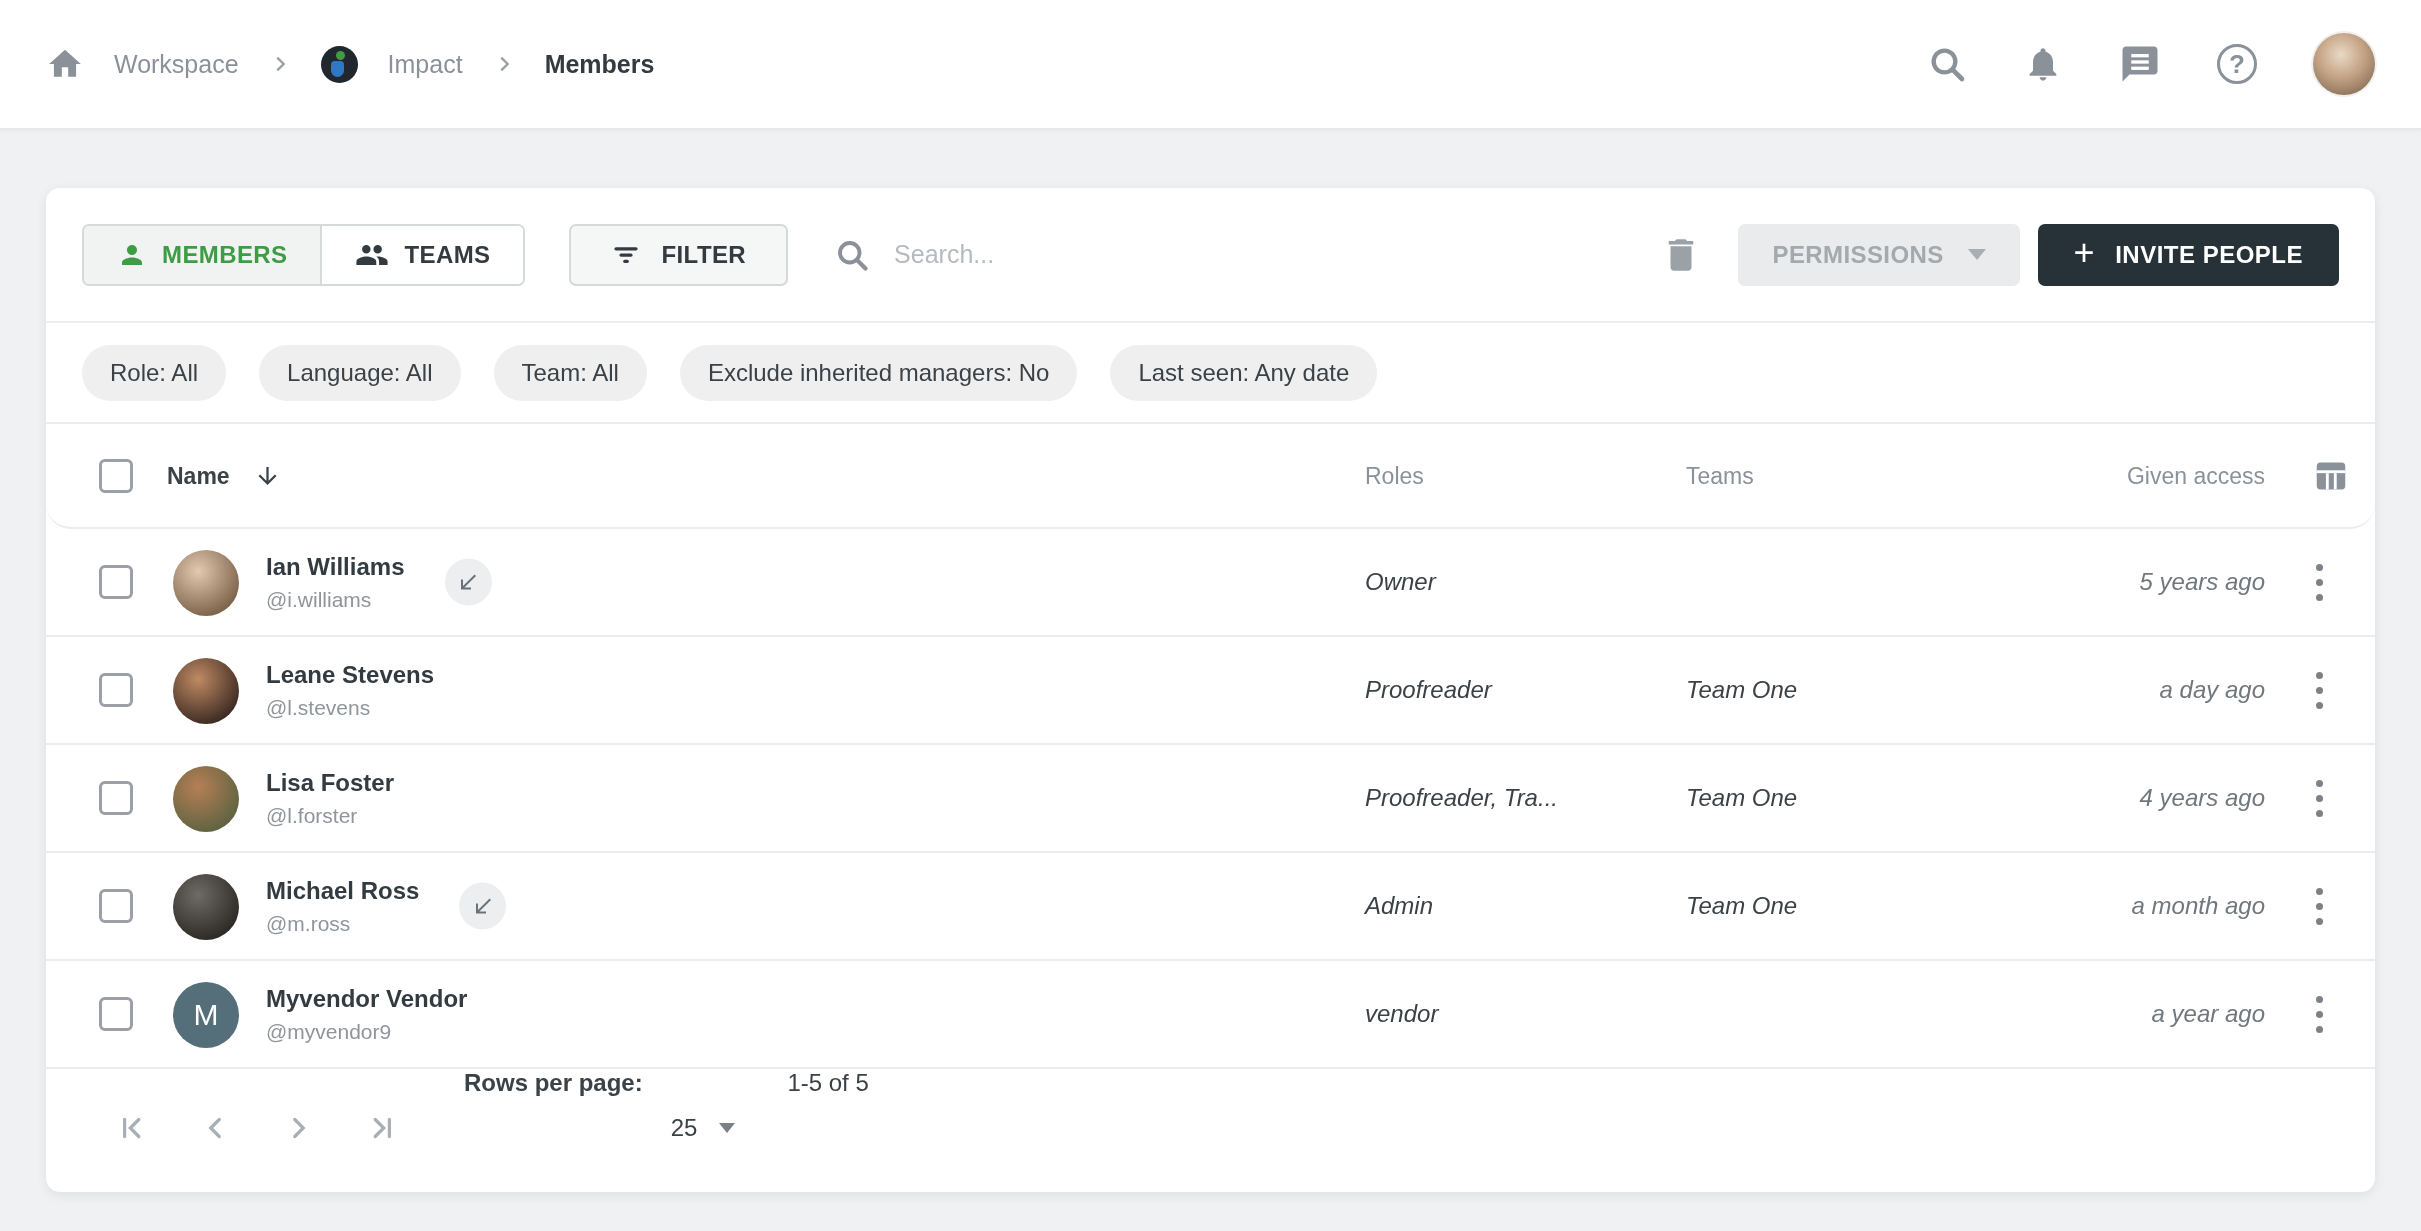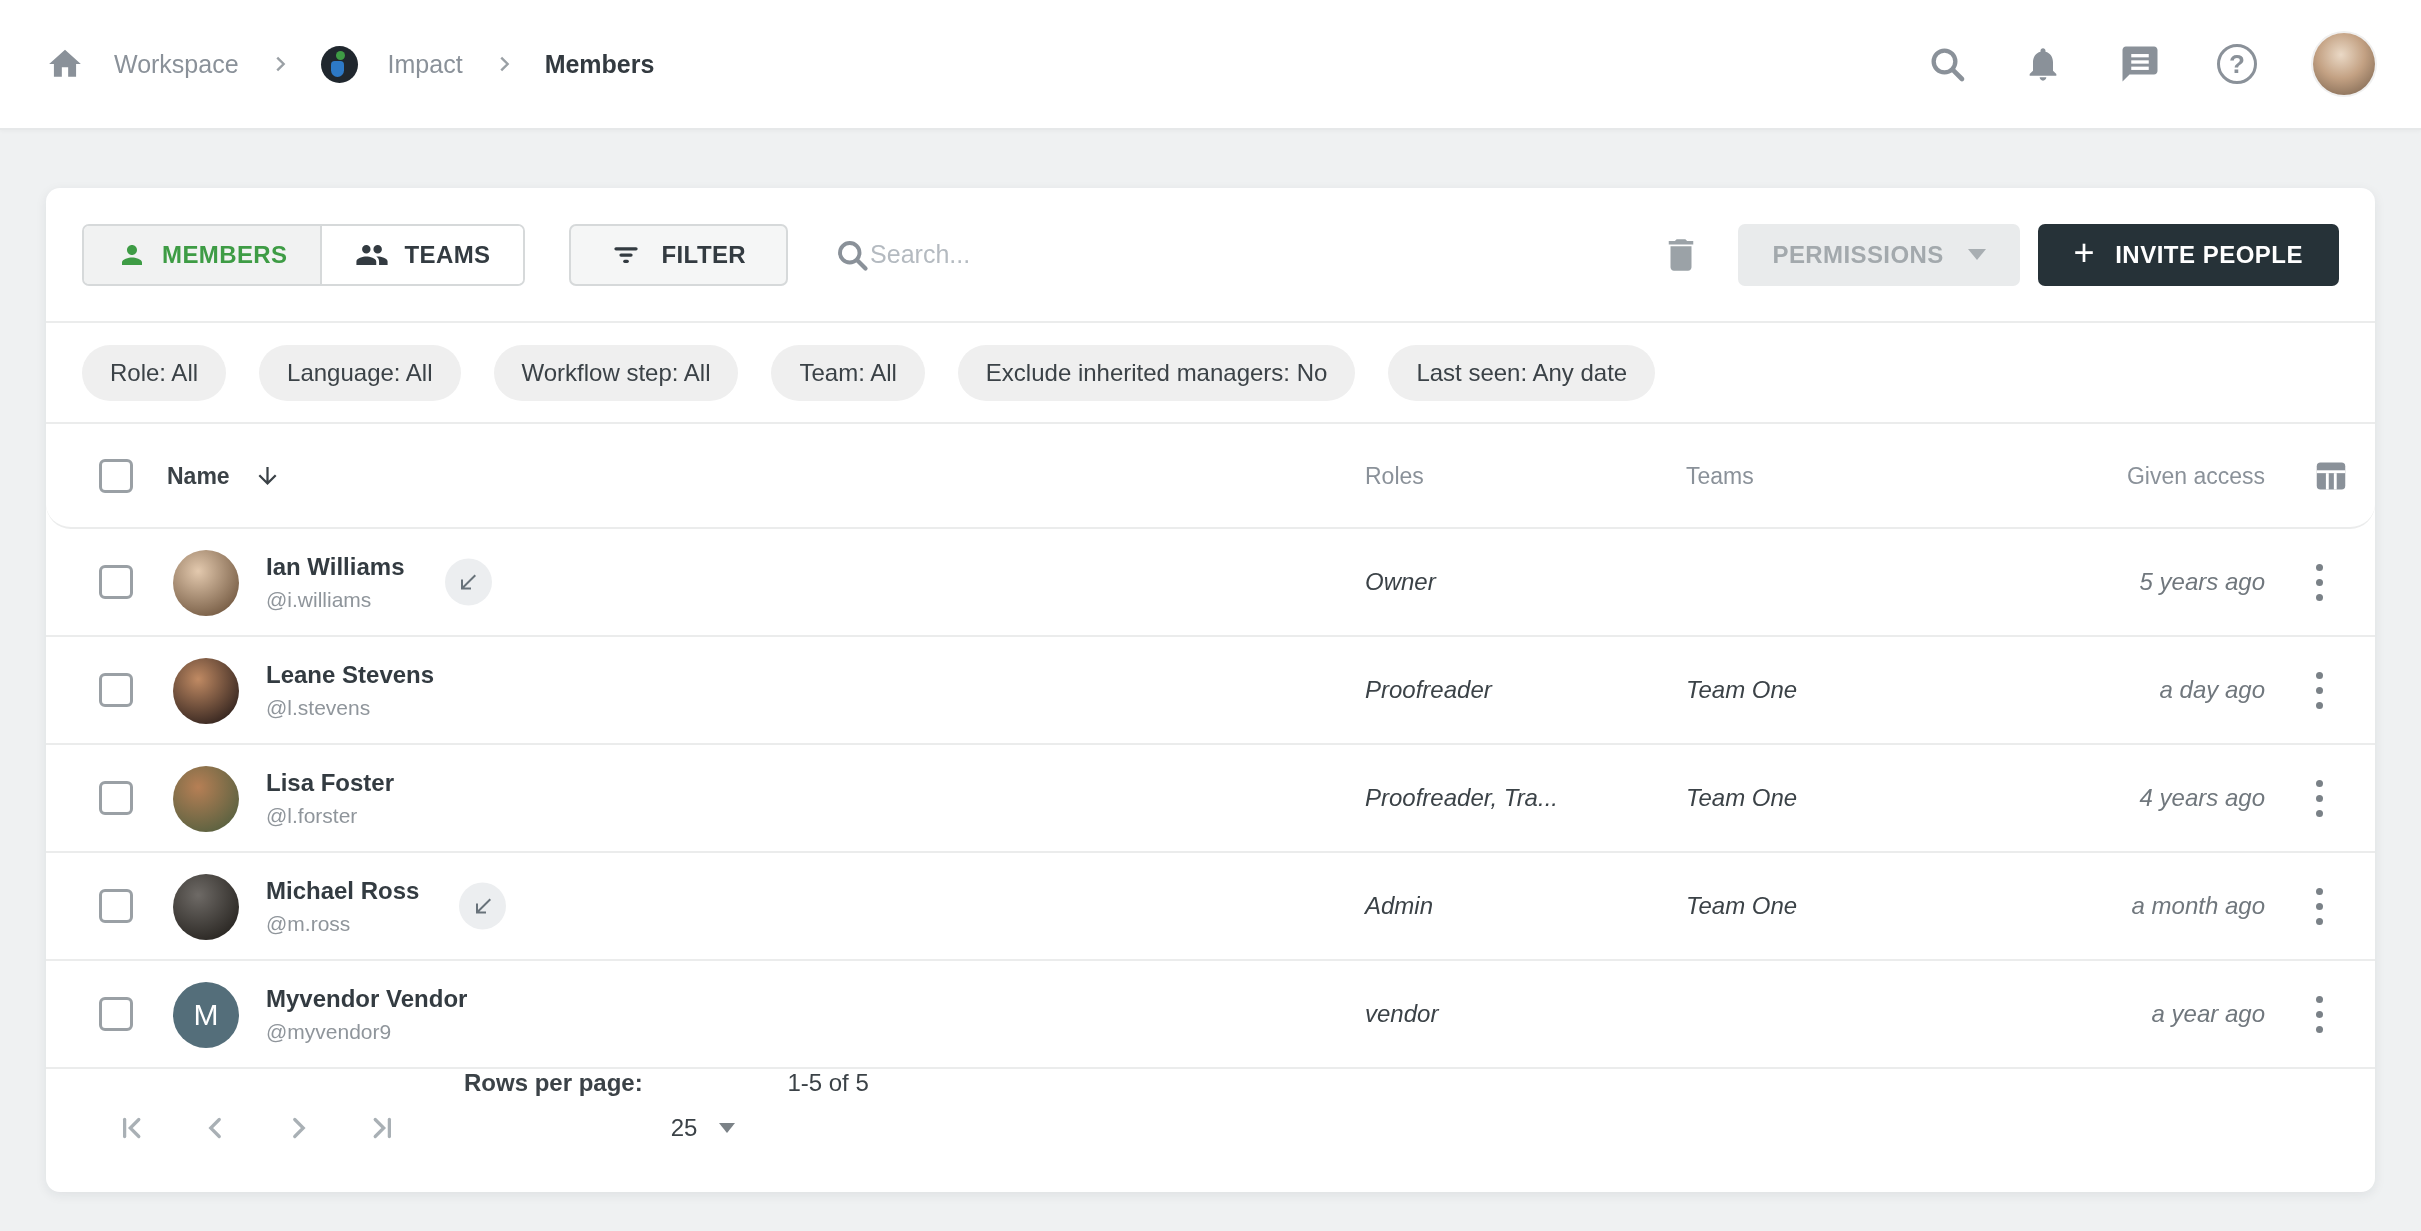--- a/index.html
+++ b/index.html
@@ -33,21 +33,21 @@
 
   
   .toolbar { height:135px; display:flex; align-items:center; padding:0 36px; border-bottom:2px solid #ebecec; }
   .seg { display:flex; height:62px; border:2px solid #d6d9da; border-radius:7px; overflow:hidden; }
   .seg-btn { display:flex; align-items:center; justify-content:center; gap:15px; padding:0 33px;
     font-size:24px; font-weight:700; letter-spacing:.4px; background:#fff; color:#333b41; cursor:pointer; }
   .seg-btn.active { background:#f1f2f2; color:#3e9c45; border-right:2px solid #d6d9da; }
   .btn-filter { margin-left:44px; height:62px; display:flex; align-items:center; gap:20px; padding:0 40px;
     border:2px solid #d6d9da; border-radius:7px; background:#f5f6f6; font-size:24px; font-weight:700;
     color:#333b41; letter-spacing:.4px; cursor:pointer; }
-  .search { margin-left:46px; display:flex; align-items:center; }
+  .search { margin-left:46px; display:flex; align-items:center; gap:24px; }
   .search input { border:none; outline:none; font-size:25px; color:#333b41; width:430px; background:transparent;
     font-family:"Liberation Sans","DejaVu Sans",sans-serif; }
   .search input::placeholder { color:#b4bac0; }
   .toolbar-right { margin-left:auto; display:flex; align-items:center; }
   .trash-btn { margin-right:36px; display:flex; cursor:pointer; }
   .btn-permissions { height:62px; padding:0 34px; display:flex; align-items:center; gap:24px;
     background:#e9ebec; border-radius:7px; color:#a3a9ad; font-size:24px; font-weight:700;
     letter-spacing:.4px; margin-right:18px; }
   .caret-down { width:0; height:0; border-left:9px solid transparent; border-right:9px solid transparent;
     border-top:11px solid #a8aeb2; }
@@ -200,21 +200,20 @@
       <div class="btn-invite">
         <span class="plus">+</span>
         <span>INVITE PEOPLE</span>
       </div>
     </div>
   </div>
 
   <div class="chips">
     <span class="chip">Role: All</span>
     <span class="chip">Language: All</span>
-    <span class="chip">Workflow step: All</span>
     <span class="chip">Team: All</span>
     <span class="chip">Exclude inherited managers: No</span>
     <span class="chip">Last seen: Any date</span>
   </div>
 
   <div class="thead">
     <span class="checkbox th-cb"></span>
     <span class="th-name">
       <span>Name</span>
       <svg width="27" height="27" viewBox="0 0 24 24">

